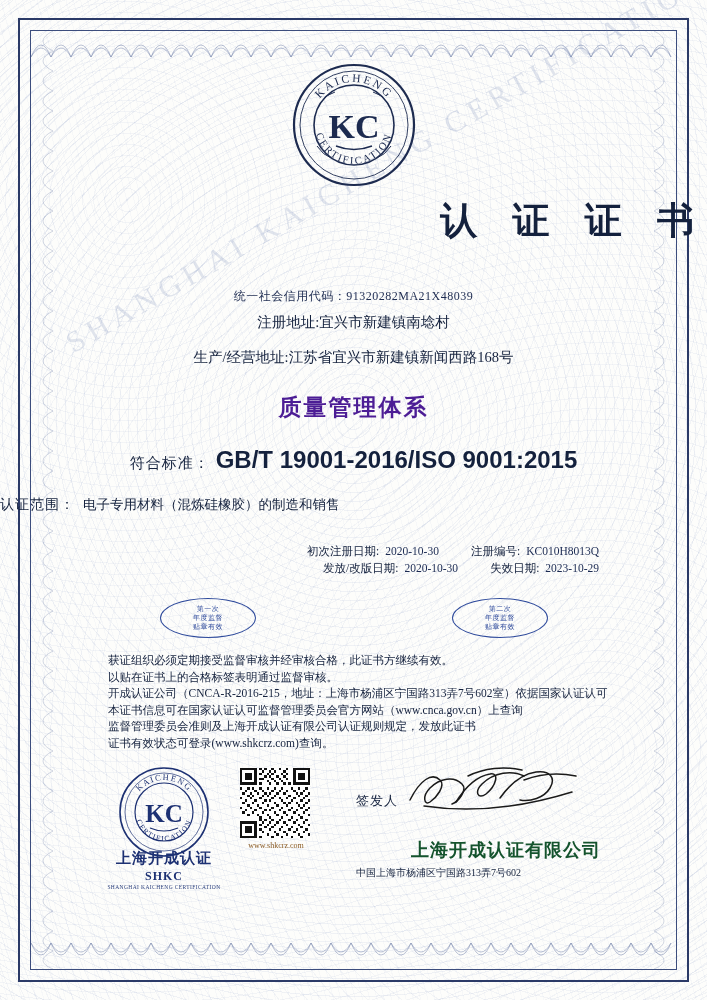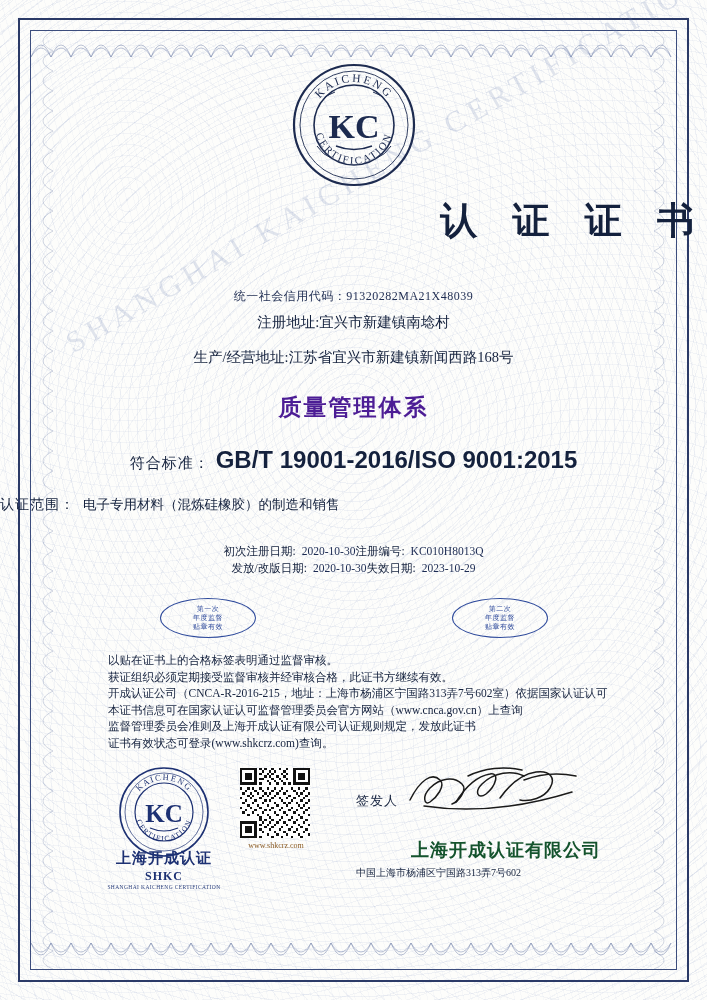--- a/index.html
+++ b/index.html
@@ -183,22 +183,23 @@
   .meta {
     position: absolute;
     top: 543px;
     left: 108px;
     right: 108px;
     font-size: 11.5px;
     color: #14213d;
   }
   .meta-row {
     display: flex;
-    justify-content: center;
+    justify-content: flex-end;
     line-height: 17px;
+    gap: 32px;
   }
   .meta-left, .meta-right {
     display: flex;
     gap: 6px;
   }
   .meta-val {
     color: #1b2a52;
   }
 
   
@@ -424,22 +425,22 @@
       <div>年度监督</div>
       <div>贴章有效</div>
     </div>
     <div class="stamp second">
       <div>第二次</div>
       <div>年度监督</div>
       <div>贴章有效</div>
     </div>
 
     <div class="notes">
+      <div>获证组织必须定期接受监督审核并经审核合格，此证书方继续有效。</div>
       <div>以贴在证书上的合格标签表明通过监督审核。</div>
-      <div>获证组织必须定期接受监督审核并经审核合格，此证书方继续有效。</div>
       <div>开成认证公司（CNCA-R-2016-215，地址：上海市杨浦区宁国路313弄7号602室）依据国家认证认可</div>
       <div>本证书信息可在国家认证认可监督管理委员会官方网站（www.cnca.gov.cn）上查询</div>
       <div>监督管理委员会准则及上海开成认证有限公司认证规则规定，发放此证书</div>
       <div>证书有效状态可登录(www.shkcrz.com)查询。</div>
     </div>
 
     <svg class="footer-logo" viewBox="0 0 92 92">
       <circle cx="46" cy="46" r="44" fill="none" stroke="#1d3173" stroke-width="1.6"></circle>
       <circle cx="46" cy="46" r="39" fill="none" stroke="#1d3173" stroke-width="0.7"></circle>
       <circle cx="46" cy="46" r="29" fill="none" stroke="#1d3173" stroke-width="1.2"></circle>

